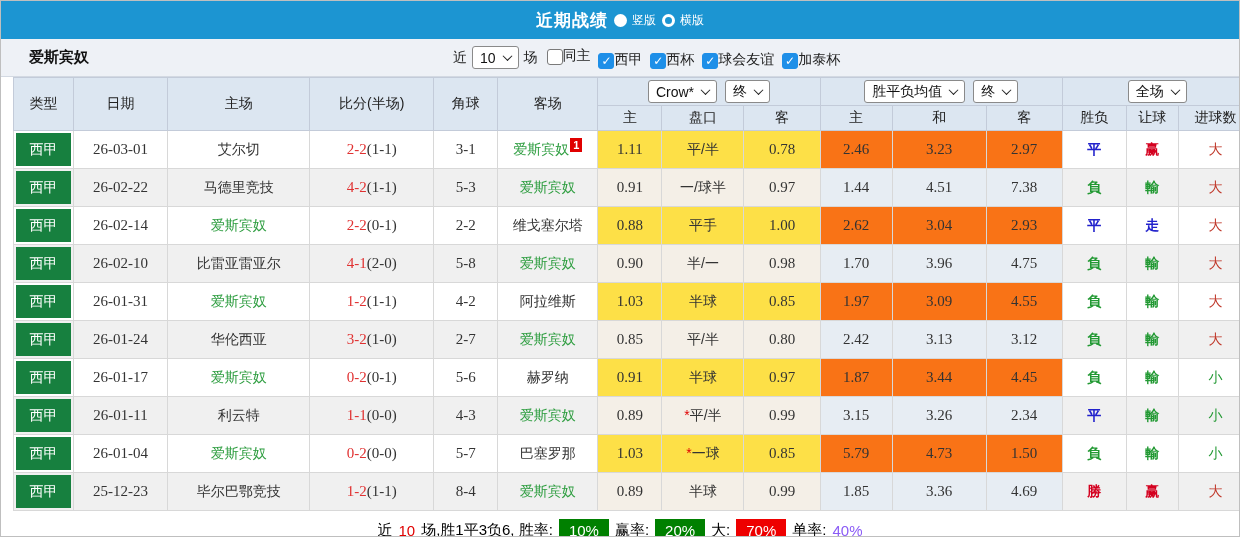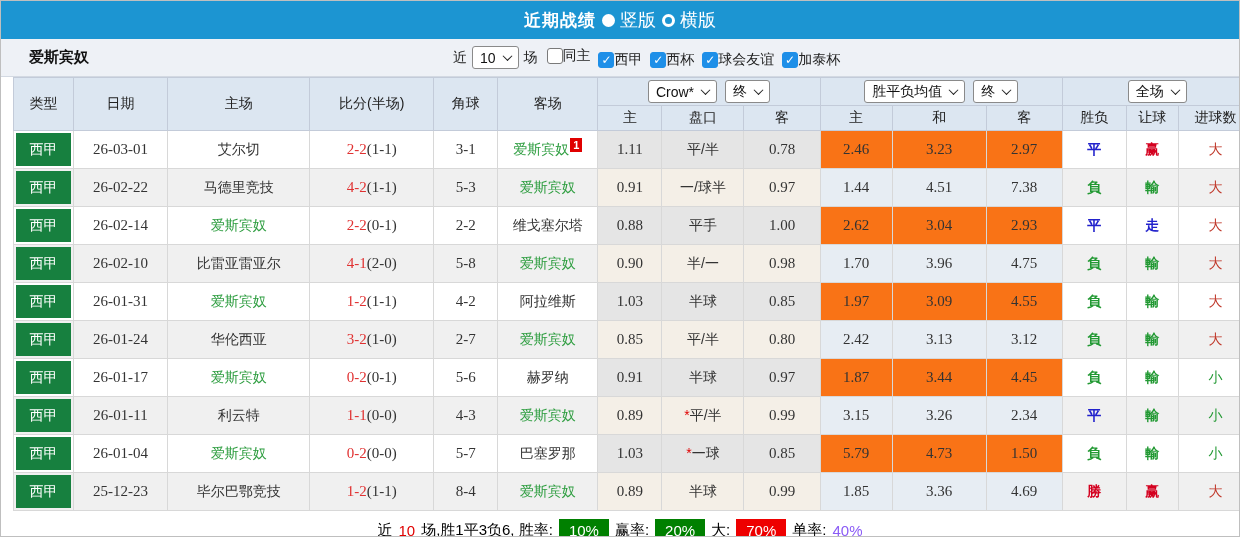--- a/index.html
+++ b/index.html
@@ -5,46 +5,46 @@
   * { box-sizing: border-box; }
   html,body { margin:0; padding:0; background:#e9e9e9; font-family:"Liberation Sans","DejaVu Sans",sans-serif; }
   .page { width:1240px; height:537px; background:#fff; border:1px solid #bfbfbf; overflow:hidden; }
 
   
   .titlebar { height:38px; background:#1c95d2; color:#fff; display:flex; align-items:center; justify-content:center; }
   .titlebar .title { font-weight:bold; font-size:17px; letter-spacing:1px; }
   .radio { display:inline-block; border-radius:50%; margin:0 5px 0 6px; vertical-align:middle; }
   .radio.checked { width:13px; height:13px; background:#fff; }
   .radio.unchecked { width:13px; height:13px; border:3px solid #fff; background:transparent; }
-  .radio-label { font-size:18px;text-align:center; }
+  .radio-label { font-size:12px;text-align:center; }
 
   
   .filterbar { height:38px; background:#eef1f6; border-bottom:1px solid #d3d9e2; position:relative; display:flex; align-items:center; }
   .team { font-weight:bold; font-size:15px; color:#111; margin-left:28px; }
   .filter-controls { position:absolute; left:452px; display:flex; align-items:center; gap:5px; font-size:14px; color:#222; }
 
   
   .sel { display:inline-flex; align-items:center; gap:8px; background:#fff; border:1px solid #8a8a8a; border-radius:3px; padding:2px 7px; height:23px; font-size:14px; color:#111; cursor:default; }
   .chev { width:7px; height:7px; border-right:1.6px solid #222; border-bottom:1.6px solid #222; transform:rotate(45deg) translate(-1px,-1px); }
 
   
-  .cb-item { display:inline-flex; align-items:center; margin-left:4px; }
+  .cb-item { display:inline-flex; align-items:flex-end; margin-left:4px; }
   .cb { width:16px; height:16px; border-radius:3px; display:inline-flex; align-items:center; justify-content:center; font-size:12px; line-height:1; }
   .cb.checked { background:#1e8fe8; color:#fff; border:1px solid #1e8fe8; }
   .cb.unchecked { background:#fff; border:1px solid #7a7a7a; color:transparent; }
 
   
   table { border-collapse:collapse; width:1240px; table-layout:fixed;margin-left:12px; }
   thead th { background:#dce6f1; border:1px solid #c3cbd9; font-weight:normal; font-size:14px; color:#222; }
   thead tr.selrow th { height:28px; }
   thead tr.subrow th { height:25px; }
   .selgroup { display:flex; align-items:center; justify-content:center; gap:8px; }
   tbody td { border:1px solid #d8d8d8; text-align:center; height:37px; font-size:14px; color:#333; background:#fff; padding:0; }
   tbody tr.even td { background:#f0f0f0; }
-  tbody td.crow { background:#e5e5e5; }
+  tbody td.crow { background:#fde047; }
   tbody tr.even td.crow { background:#f4efe7; }
   tbody td.avg { background:#f97316; }
   tbody tr.even td.avg { background:#e7edf3; }
   .num { font-family:"Liberation Serif","DejaVu Serif",serif; font-size:15px; }
   .league { display:block; margin:2px; background:#17803f; color:#fff; line-height:33px; height:33px; font-size:14px; }
   .t-green { color:#2f9e41; }
   .score-main { color:#e03131; }
   .badge { display:inline-block; background:#e00000; color:#fff; font-size:11px; font-weight:bold; line-height:14px; padding:0 3px; margin-left:1px; position:relative; top:-5px; font-family:"Liberation Sans",sans-serif; }
   .star { color:#e00000; }
   .rs { font-weight:bold; }

